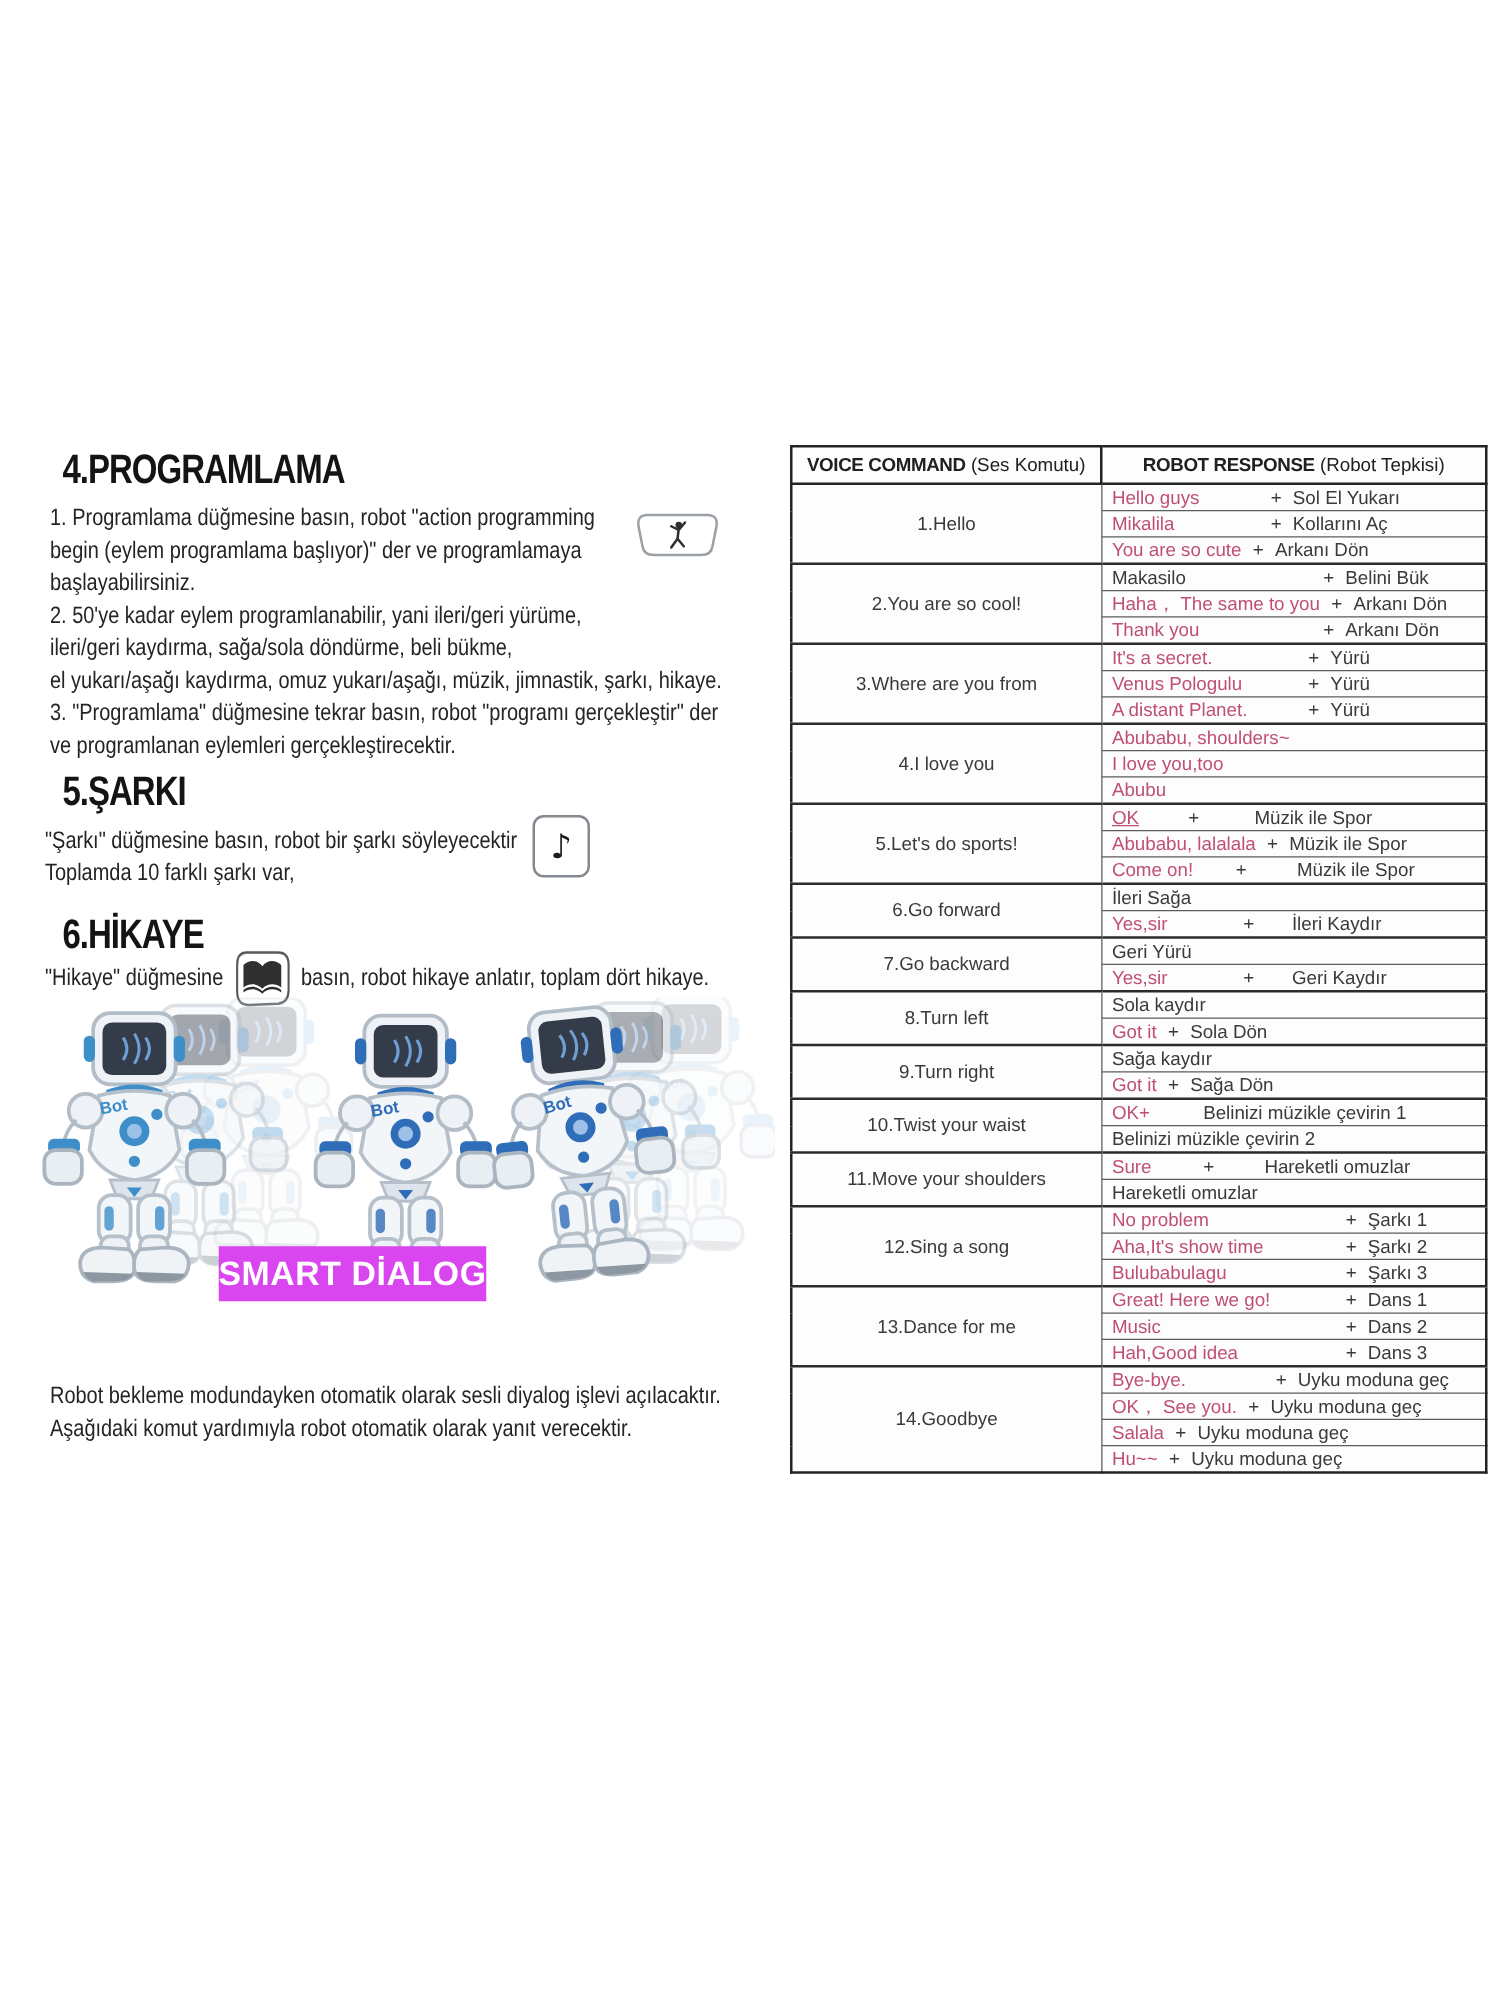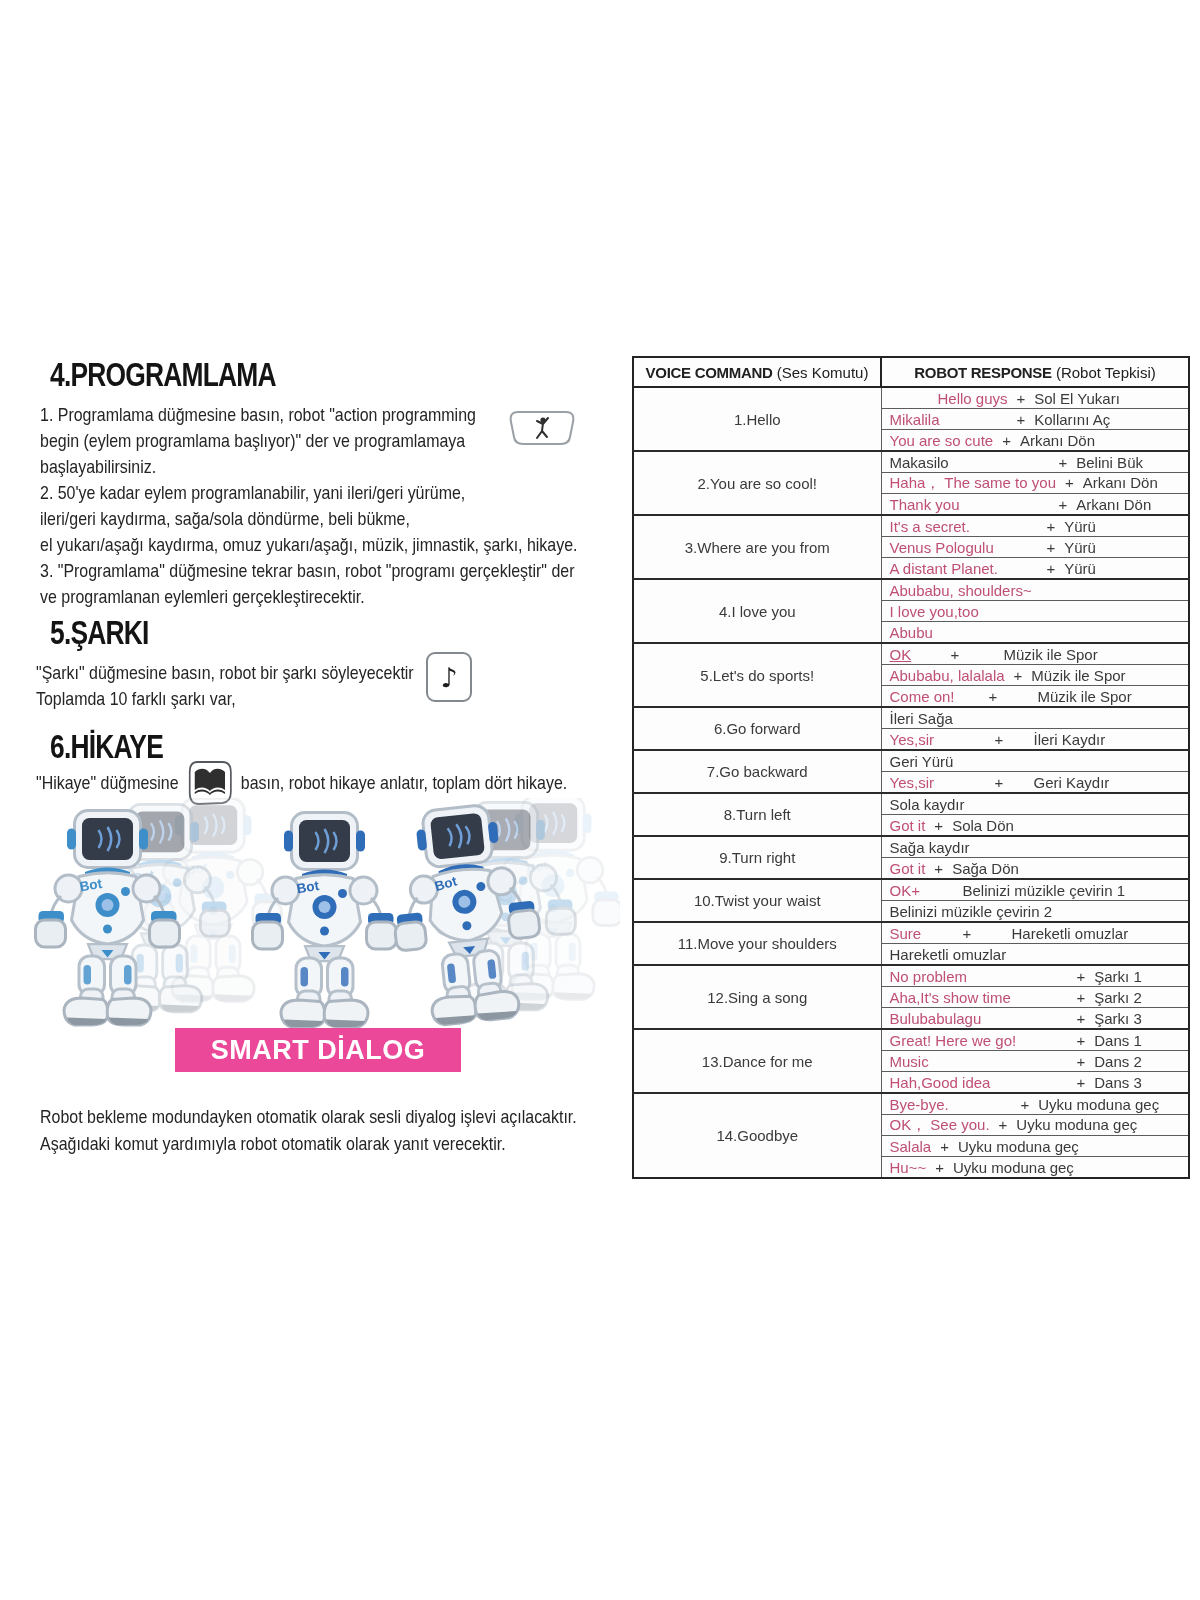--- a/index.html
+++ b/index.html
@@ -117,21 +117,21 @@
       <use href="#robo" transform="translate(115,-4) scale(1.42)" opacity="0.22" style="color:#9cc4e4"></use>
       <use href="#robo" transform="translate(60,2) scale(1.45)" opacity="0.45" style="color:#7db3dd"></use>
       <use href="#robo" transform="translate(5,8) scale(1.5)" style="color:#3e8ec9"></use>
       <use href="#robo" transform="translate(222,10) scale(1.5)" style="color:#2f6db8"></use>
       <use href="#robo" transform="translate(455,-6) scale(1.42)" opacity="0.2" style="color:#9cc4e4"></use>
       <use href="#robo" transform="translate(406,0) scale(1.45)" opacity="0.42" style="color:#7db3dd"></use>
       <use href="#robo" transform="translate(352,14) scale(1.5) rotate(-6)" style="color:#2f6db8"></use>
     </svg>
   </div>
 
-  <div class="banner" style="left:175px;top:1028px;width:286px;height:44px;background:#ec4899;">
+  <div class="banner" style="left:175px;top:997px;width:214px;height:44px;background:#d946ef;">
     <span>SMART DİALOG</span>
   </div>
 
   <div class="abs note-text" style="left:40px;top:1104px;">Robot bekleme modundayken otomatik olarak sesli diyalog işlevi açılacaktır.
 Aşağıdaki komut yardımıyla robot otomatik olarak yanıt verecektir.</div>
 
   <div class="table-wrap">
     <table class="vtable">
       <colgroup>
           <col style="width:248px">
@@ -147,21 +147,21 @@
             <span class="hstrong">ROBOT RESPONSE</span>
             <span>(Robot Tepkisi)</span>
           </th>
         </tr>
       </thead>
       <tbody id="vt-body">
           <tr class="gstart">
             <td class="cmd" rowspan="3">1.Hello</td>
             <td>
               <div class="resp-line">
-                <span class="pk" style="min-width: 118px; text-align: right;">Hello guys</span>
+                <span class="pk" style="min-width: 118px;">Hello guys</span>
                 <span>+</span>
                 <span>Sol El Yukarı</span>
               </div>
             </td>
           </tr>
           <tr>
             <td>
               <div class="resp-line">
                 <span class="pk" style="min-width: 118px;">Mikalila</span>
                 <span>+</span>

